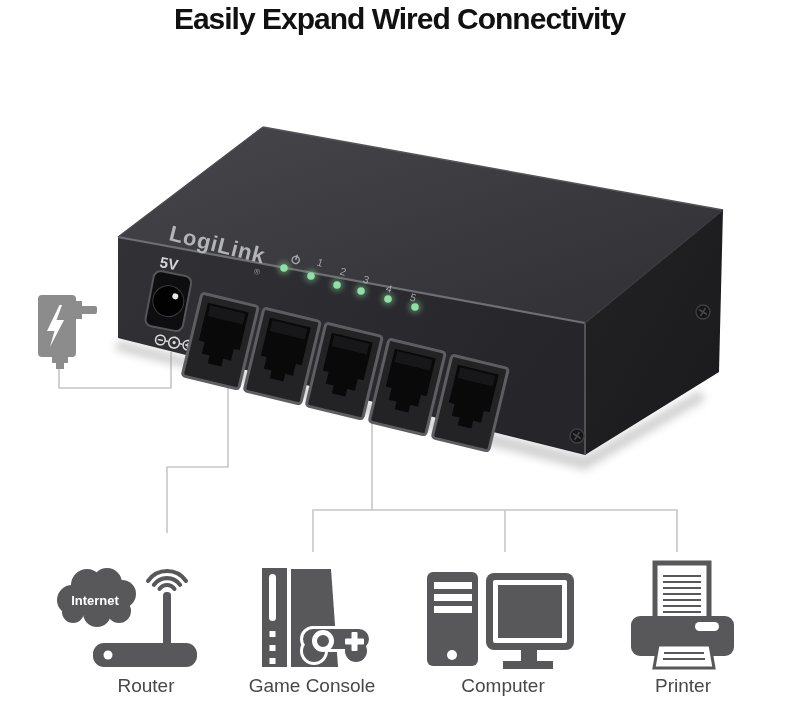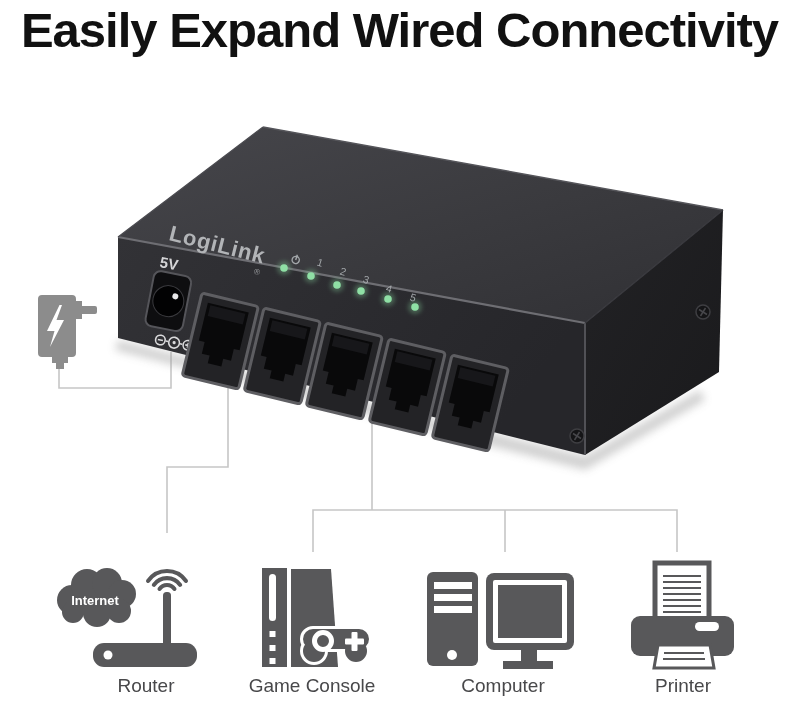--- a/index.html
+++ b/index.html
@@ -1,19 +1,19 @@
 <!DOCTYPE html>
 <html><head>
 <meta charset="utf-8">
 <style>
   html,body{margin:0;padding:0;background:#ffffff;}
   .stage{position:relative;width:799px;height:706px;background:#fff;overflow:hidden;
          font-family:"Liberation Sans",sans-serif;}
   .stage h1{position:absolute;top:2px;left:0;width:100%;margin:0;text-align:center;
-            font-size:49px;font-weight:700;letter-spacing:-1px;color:#111;
+            font-size:30px;font-weight:700;letter-spacing:-1px;color:#111;
             font-family:"Liberation Sans",sans-serif;}
   svg{position:absolute;left:0;top:0;}
   svg text{font-family:"Liberation Sans",sans-serif;}
 </style>
 </head>
 <body>
 
 <div class="stage">
   <h1>Easily Expand Wired Connectivity</h1>
 

